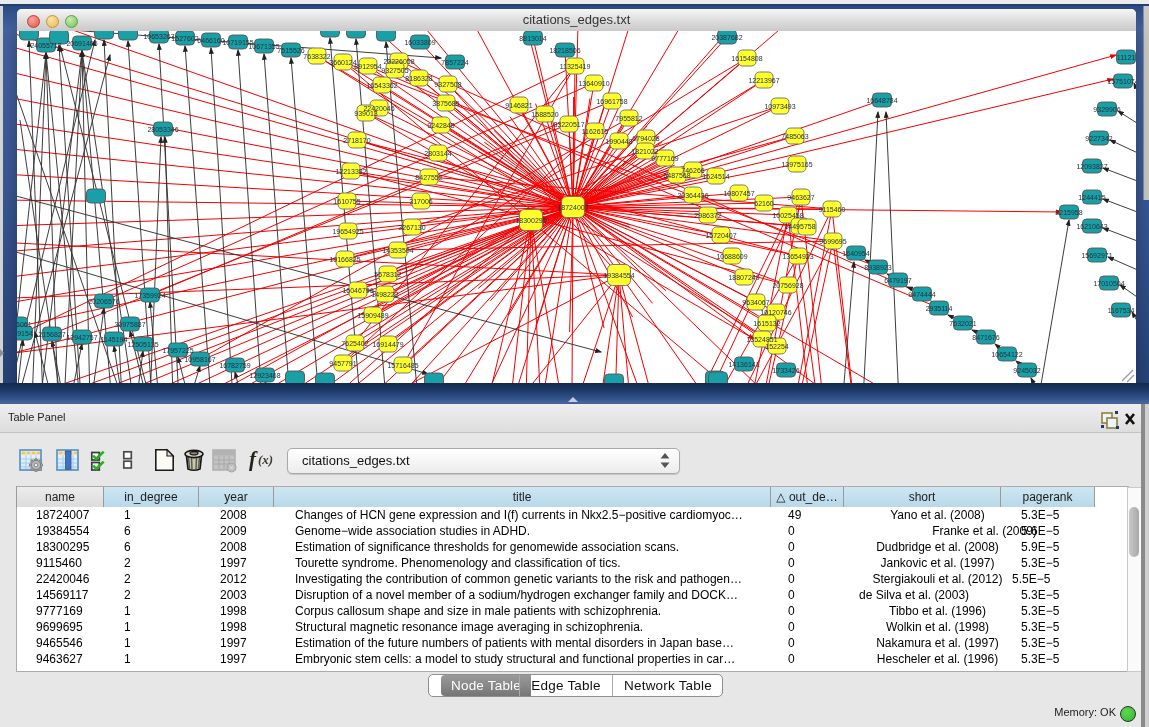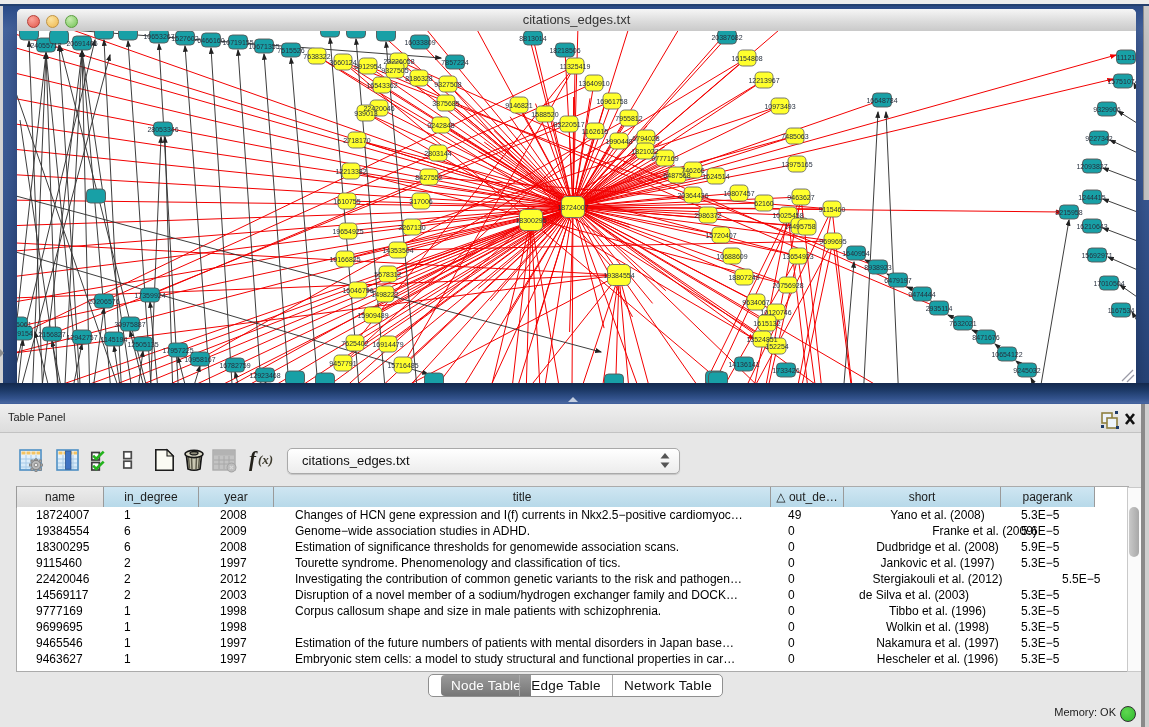--- a/index.html
+++ b/index.html
@@ -730,21 +730,21 @@
     <span style="left:843px;width:157px;text-align:center">Jankovic et al. (1997)</span>
     <span style="left:1005px">5.3E−5</span>
   </div>
 <div class="tr" style="top:571px">
     <span style="left:20px">22420046</span>
     <span style="left:108px">2</span>
     <span style="left:204px">2012</span>
     <span style="left:279px;width:488px">Investigating the contribution of common genetic variants to the risk and pathogen…</span>
     <span style="left:772px">0</span>
     <span style="left:843px;width:157px;text-align:center">Stergiakouli et al. (2012)</span>
-    <span style="left:1046px">5.5E−5</span>
+    <span style="left:996px">5.5E−5</span>
   </div>
 <div class="tr" style="top:587px">
     <span style="left:20px">14569117</span>
     <span style="left:108px">2</span>
     <span style="left:204px">2003</span>
     <span style="left:279px;width:488px">Disruption of a novel member of a sodium/hydrogen exchanger family and DOCK…</span>
     <span style="left:772px">0</span>
     <span style="left:843px;width:157px;">de Silva et al. (2003)</span>
     <span style="left:1005px">5.3E−5</span>
   </div>
@@ -754,20 +754,21 @@
     <span style="left:204px">1998</span>
     <span style="left:279px;width:488px">Corpus callosum shape and size in male patients with schizophrenia.</span>
     <span style="left:772px">0</span>
     <span style="left:843px;width:157px;text-align:center">Tibbo et al. (1996)</span>
     <span style="left:1005px">5.3E−5</span>
   </div>
 <div class="tr" style="top:619px">
     <span style="left:20px">9699695</span>
     <span style="left:108px">1</span>
     <span style="left:204px">1998</span>
+    <span style="left:279px;width:488px">Structural magnetic resonance image averaging in schizophrenia.</span>
     <span style="left:772px">0</span>
     <span style="left:843px;width:157px;text-align:center">Wolkin et al. (1998)</span>
     <span style="left:1005px">5.3E−5</span>
   </div>
 <div class="tr" style="top:635px">
     <span style="left:20px">9465546</span>
     <span style="left:108px">1</span>
     <span style="left:204px">1997</span>
     <span style="left:279px;width:488px">Estimation of the future numbers of patients with mental disorders in Japan base…</span>
     <span style="left:772px">0</span>

